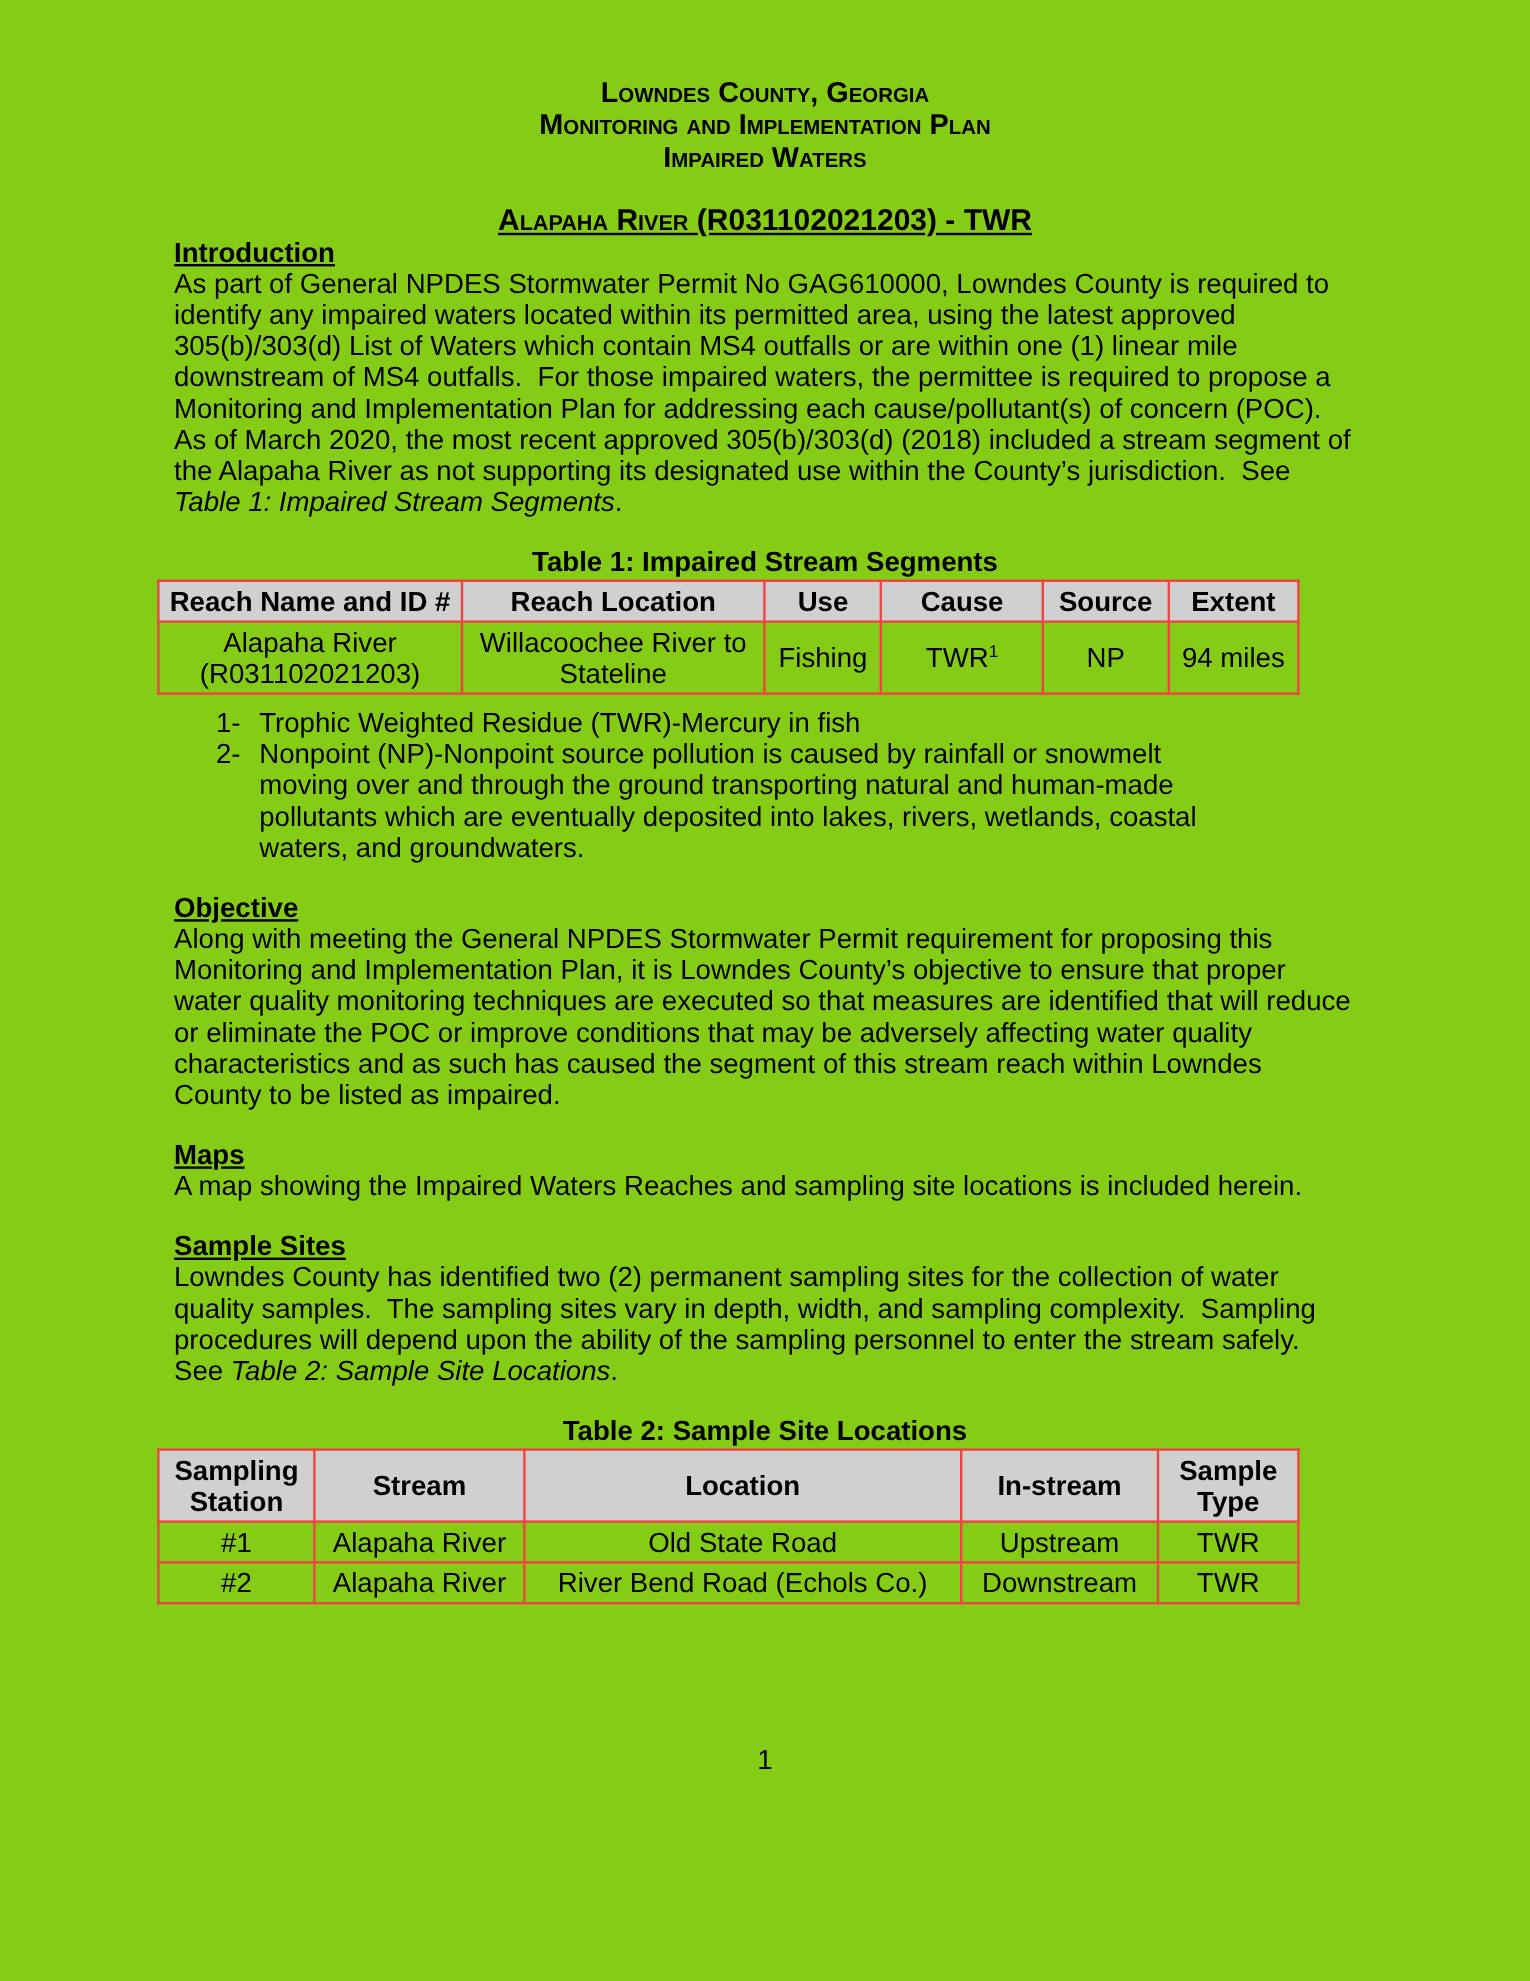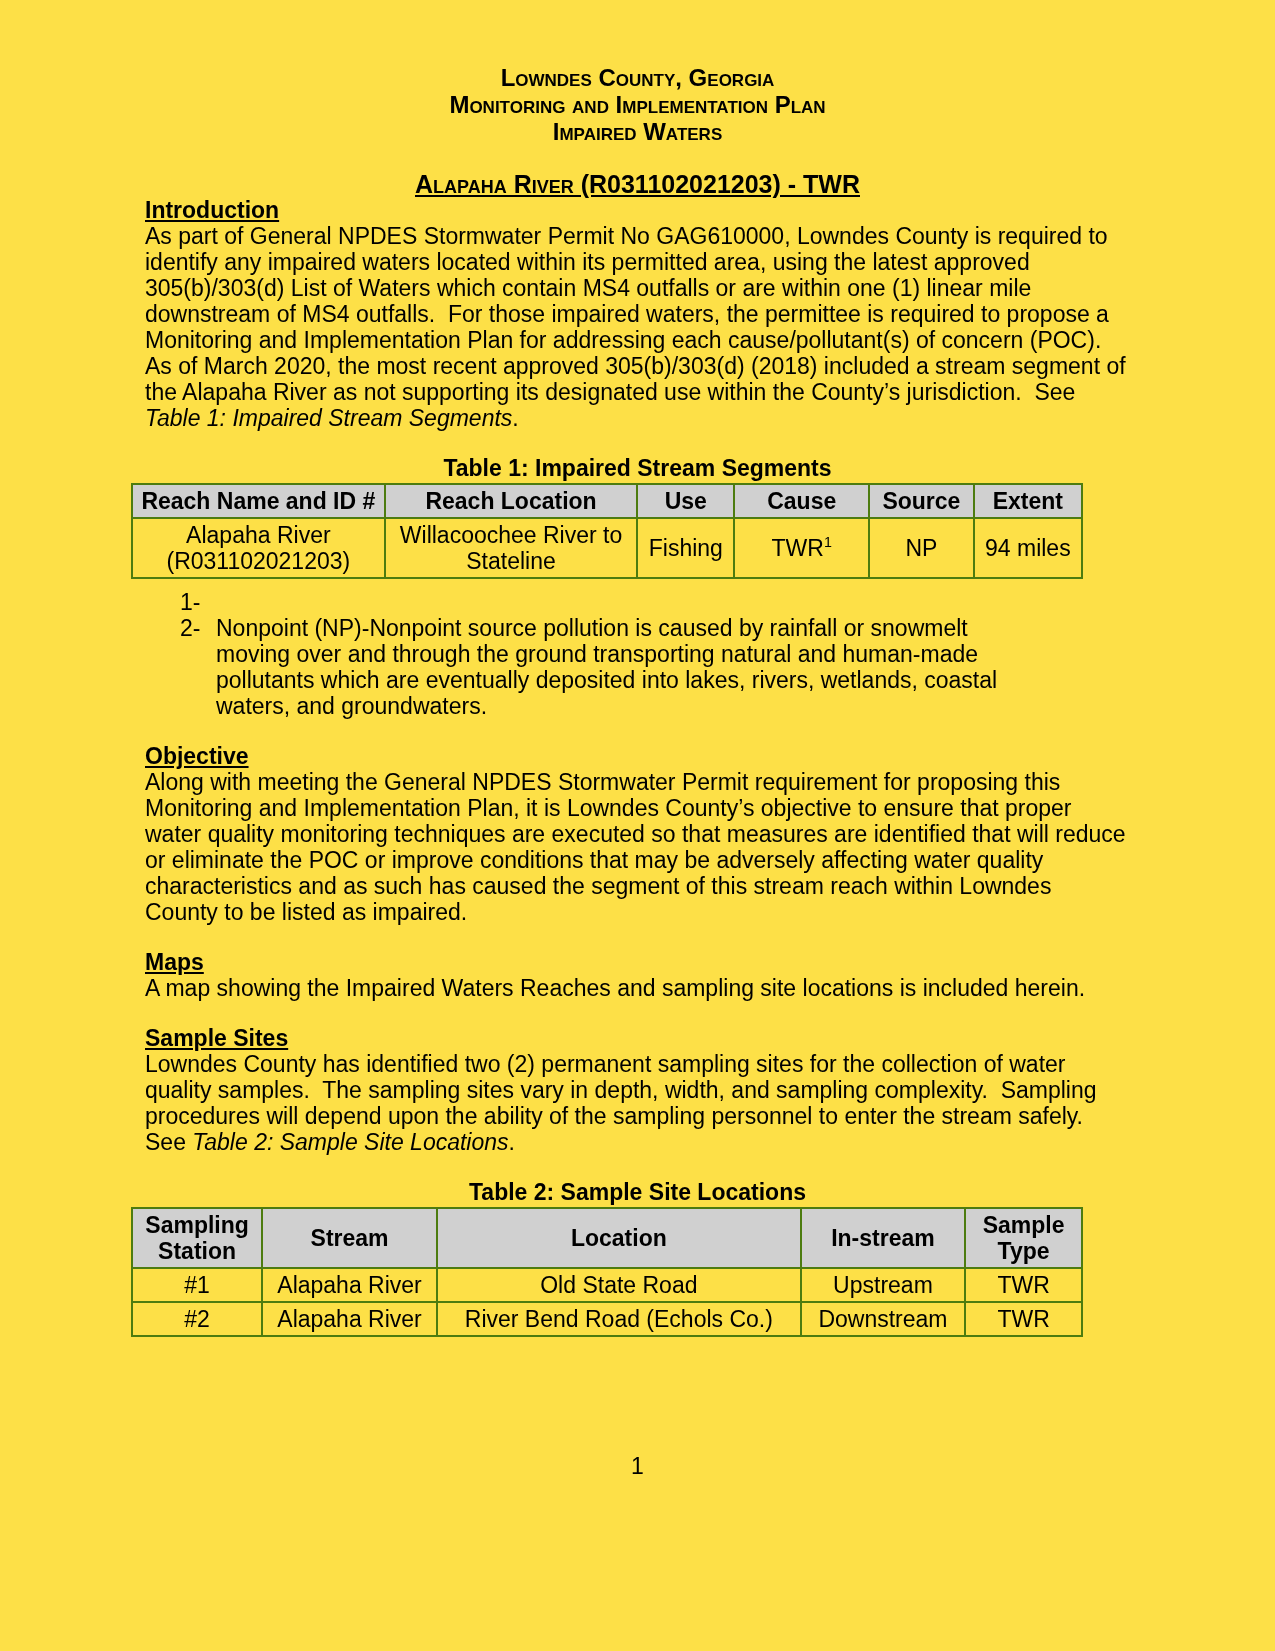--- a/index.html
+++ b/index.html
@@ -4,21 +4,21 @@
 <style>
   html, body {
     margin: 0;
     padding: 0;
     background: #ffffff;
   }
   .page {
     position: relative;
     width: 1275px;
     height: 1651px;
-    background: #fde047;
+    background: #84cc16;
     color: #000000;
     font-family: "Liberation Sans", "DejaVu Sans", sans-serif;
     font-size: 23px;
     line-height: 26px;
     overflow: hidden;
     box-sizing: border-box;
     padding: 64px 145px 0 145px;
   }
   .doc-header {
     text-align: center;
@@ -56,21 +56,21 @@
     margin-top: 24px;
     margin-bottom: 2px;
   }
   table.doc-table {
     border-collapse: collapse;
     width: 952px;
     margin-left: -14px;
     table-layout: fixed;
   }
   table.doc-table th, table.doc-table td {
-    border: 2px solid #4d7c0f;
+    border: 2px solid #ef4444;
     text-align: center;
     vertical-align: middle;
     padding: 3px 6px;
     overflow-wrap: break-word;
   }
   table.doc-table th {
     background: #d0d0d0;
     font-weight: bold;
   }
   sup.fn-ref { font-size: 0.62em; vertical-align: super; line-height: 0; }
@@ -144,20 +144,21 @@
           <td>Fishing</td>
           <td><span>TWR</span><sup class="fn-ref">1</sup></td>
           <td>NP</td>
           <td>94 miles</td>
         </tr>
       </tbody>
     </table>
     <div class="footnotes">
       <div class="footnote">
         <span class="fn-marker">1-</span>
+        <span class="fn-text">Trophic Weighted Residue (TWR)-Mercury in fish</span>
       </div>
       <div class="footnote">
         <span class="fn-marker">2-</span>
         <span class="fn-text">Nonpoint (NP)-Nonpoint source pollution is caused by rainfall or snowmelt moving over and through the ground transporting natural and human-made pollutants which are eventually deposited into lakes, rivers, wetlands, coastal waters, and groundwaters.</span>
       </div>
     </div>
   </section>
 
   <section>
     <h2 class="section-heading sp-before-heading">Objective</h2>

